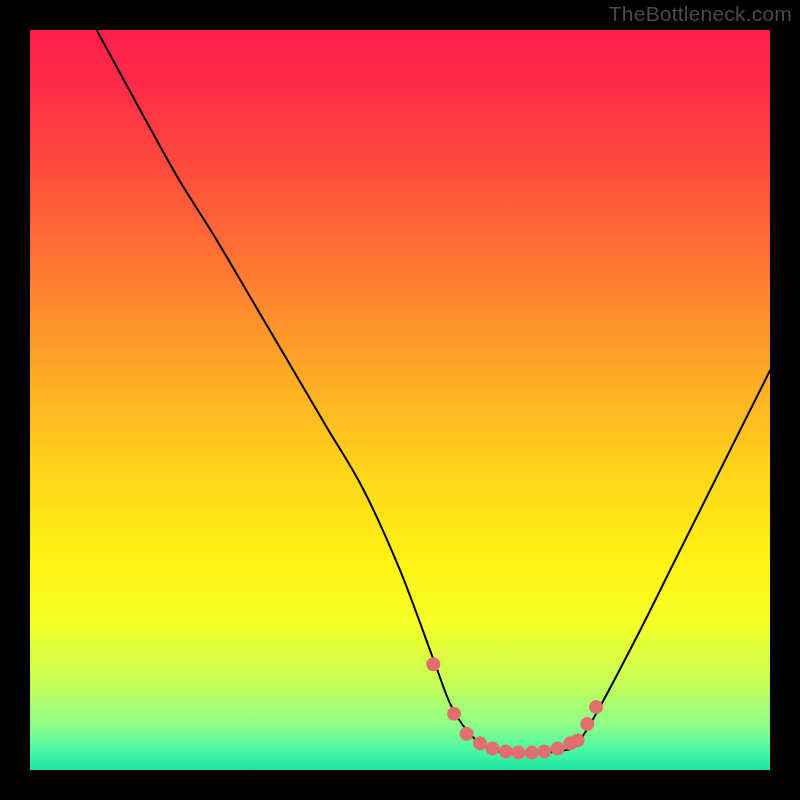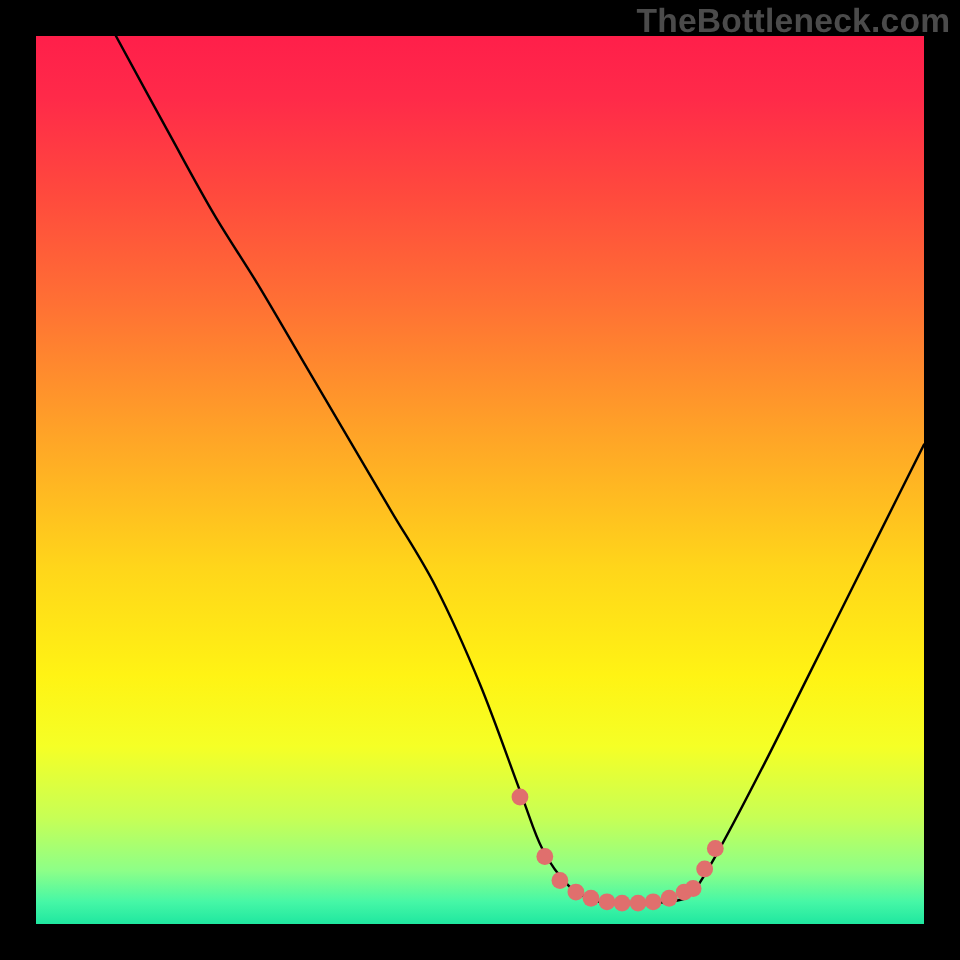--- a/index.html
+++ b/index.html
@@ -17,22 +17,22 @@
     top: 0;
     width: 800px;
     height: 800px;
     background: #000;
   }
   .watermark {
     position: absolute;
     top: 2px;
     right: 8px;
     color: #4b4b4b;
-    font-size: 28px;
-    font-weight: 700;
+    font-size: 21px;
+    font-weight: 400;
     letter-spacing: 0.2px;
     user-select: none;
   }
   .plot {
     position: absolute;
     left: 30px;
     top: 30px;
     width: 740px;
     height: 740px;
   }

